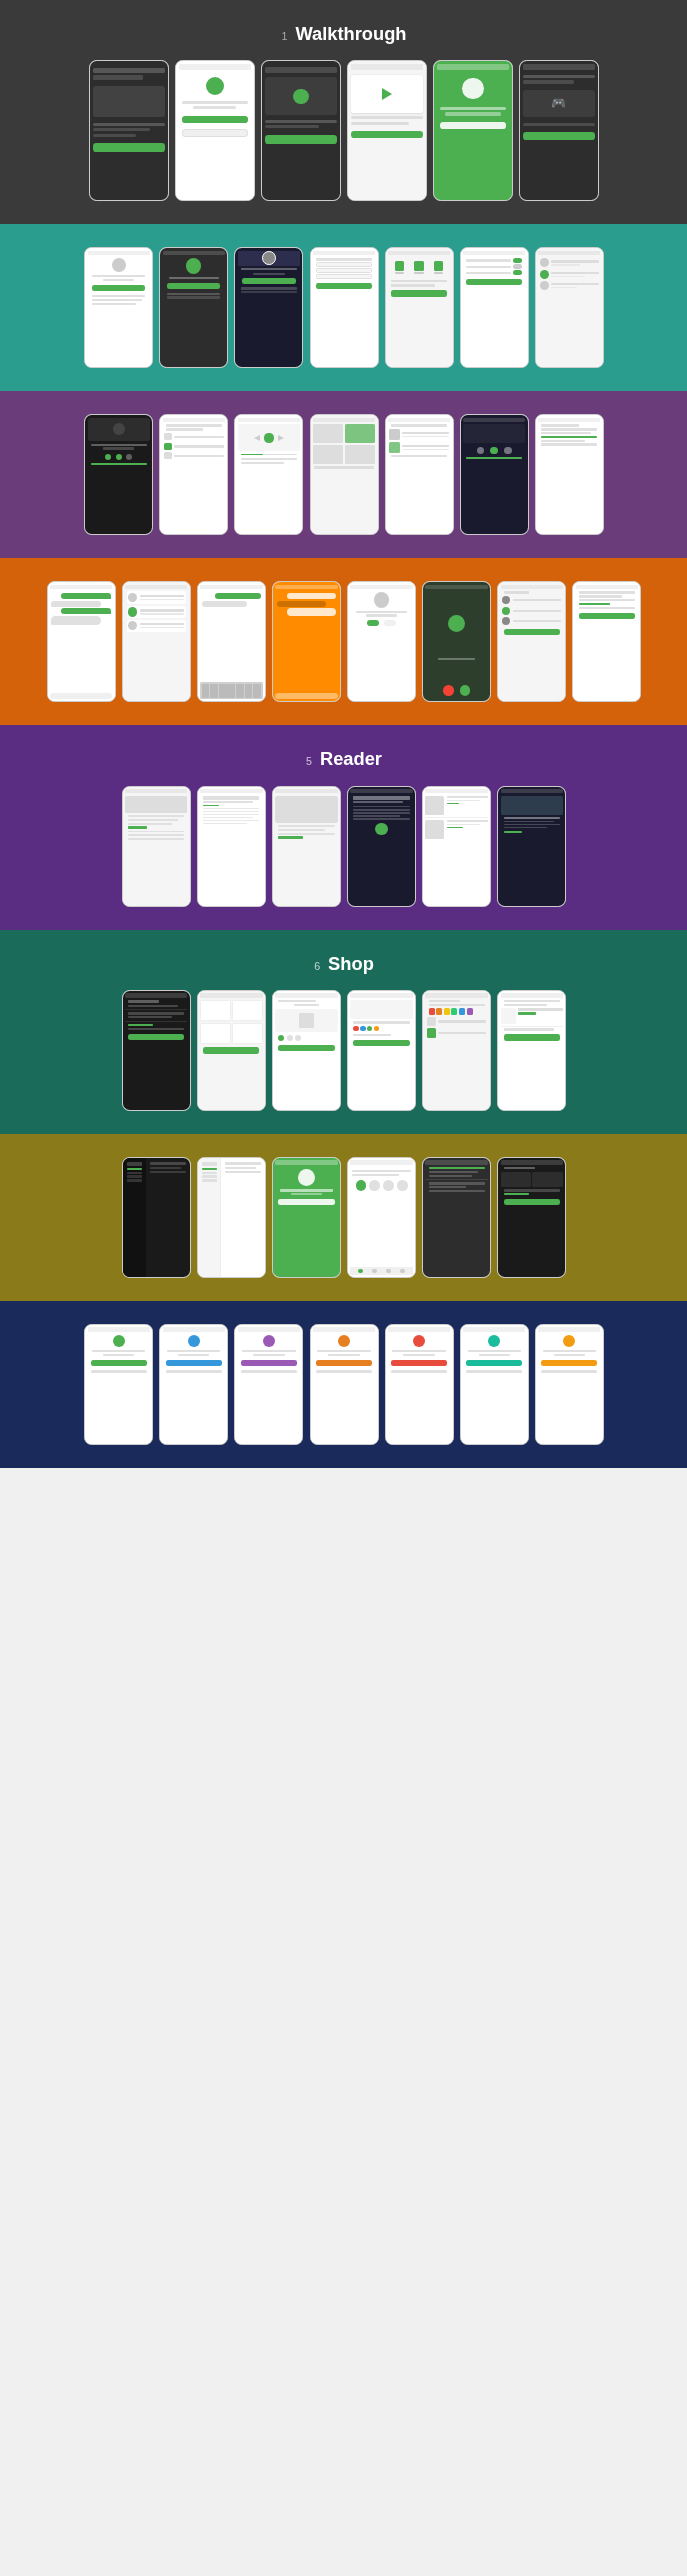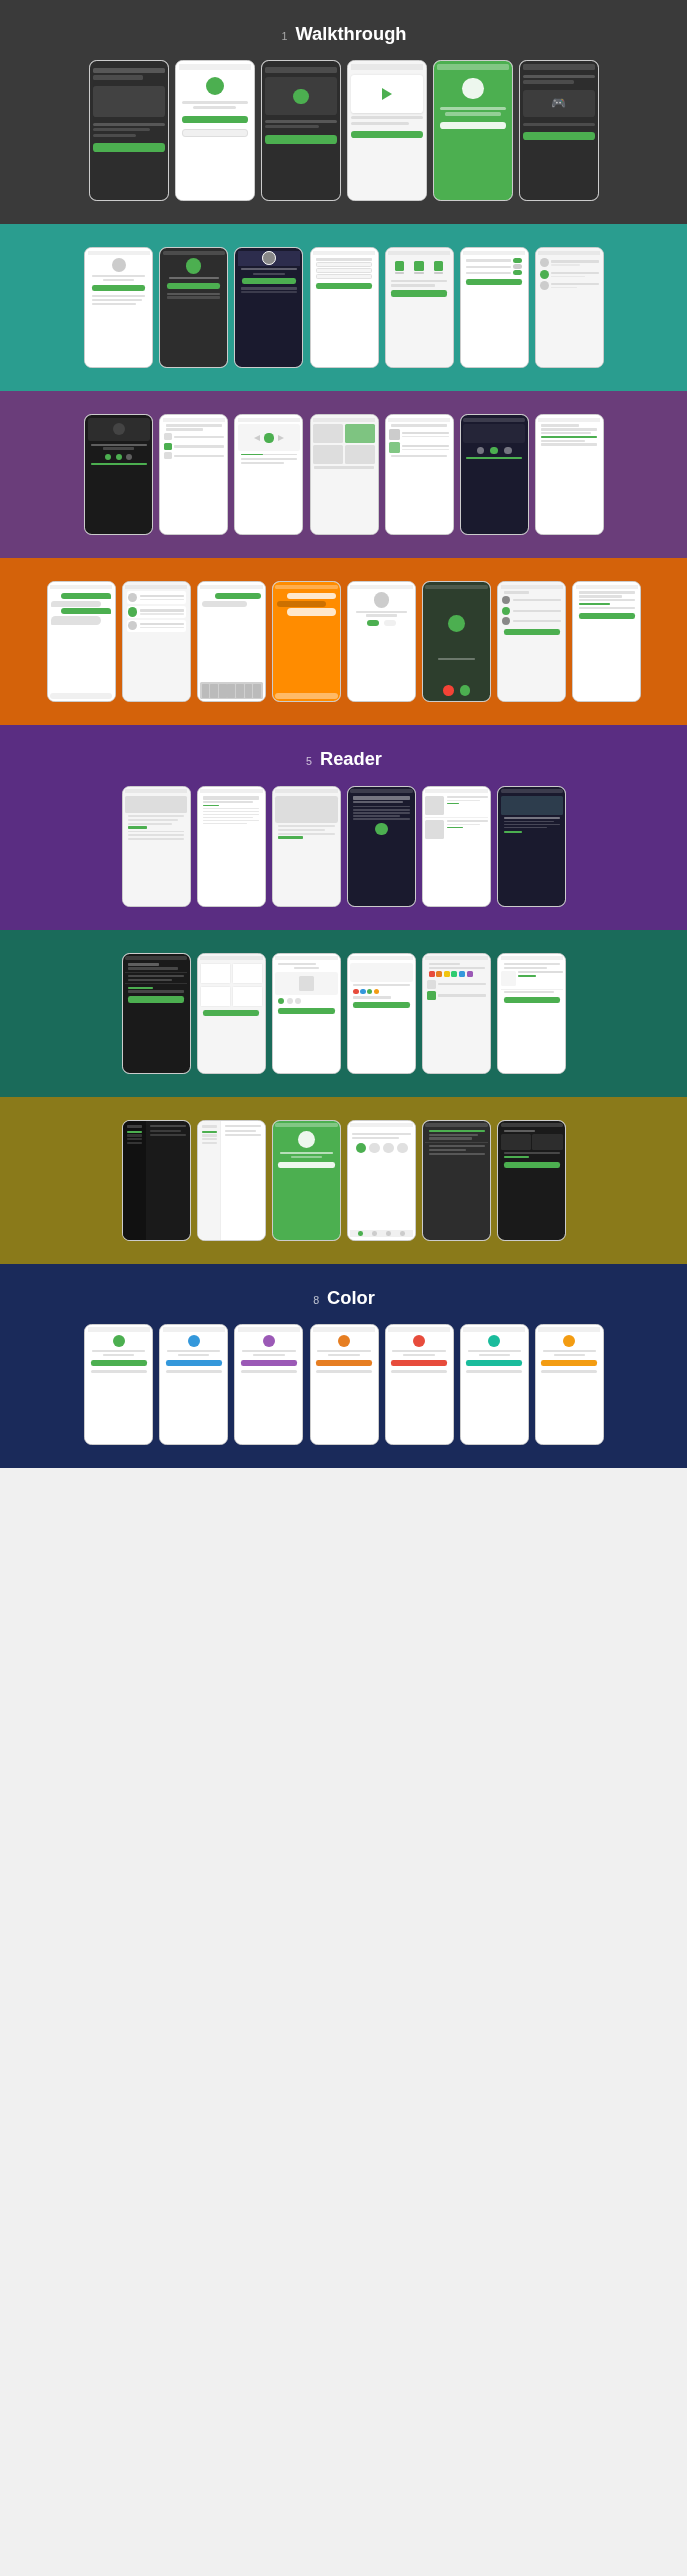--- a/index.html
+++ b/index.html
@@ -759,20 +759,26 @@
           <div style="height:1.5px; background:rgba(255,255,255,0.2); border-radius:0.8px; margin:1.5px 3.1px;"></div>
           <div style="height:1.5px; background:rgba(255,255,255,0.2); border-radius:0.8px; margin:1.5px 3.1px; width:70%;"></div>
           <div style="height:2.3px; background:#4CAF50; border-radius:0.8px; margin:2.3px 3.1px; width:30%;"></div>
         </div>
       </div>
     </div>
   </div>
 </div>
 
 <div class="section section-6">
+  <div class="section-header">
+    <div>
+      <span class="section-number">6</span>
+      <span class="section-title">Shop</span>
+    </div>
+  </div>
   <div class="phones-row">
 
     <div class="phone phone-sm">
       <div class="phone-inner">
         <div style="background:#1a1a1a; height:100%; padding:2.3px;">
           <div style="height:4.6px; background:rgba(255,255,255,0.15); margin-bottom:2.3px; border-radius:1.5px;"></div>
           <div style="height:3.1px; background:rgba(255,255,255,0.3); border-radius:0.8px; margin:1.5px 3.1px; width:50%;"></div>
           <div style="height:2.3px; background:rgba(255,255,255,0.2); border-radius:0.8px; margin:1.5px 3.1px; width:80%;"></div>
           <div style="height:0.8px; background:rgba(255,255,255,0.1); margin:2.3px 0;"></div>
           <div style="height:2.3px; background:rgba(255,255,255,0.2); border-radius:0.8px; margin:1.5px 3.1px;"></div>
@@ -989,26 +995,20 @@
           <div style="height:2.3px; background:rgba(255,255,255,0.2); border-radius:0.8px; margin:1.5px 3.1px;"></div>
           <div style="height:2.3px; background:#4CAF50; border-radius:0.8px; margin:1.5px 3.1px; width:40%;"></div>
           <div style="height:6.1px; background:#4CAF50; border-radius:2.3px; margin:3.8px 3.1px;"></div>
         </div>
       </div>
     </div>
   </div>
 </div>
 
 <div class="section section-8">
-  <div class="section-header">
-    <div>
-      <span class="section-number">8</span>
-      <span class="section-title">Color</span>
-    </div>
-  </div>
   <div class="phones-row">
 
     <div class="phone phone-sm">
       <div class="phone-inner">
         <div style="background:white; height:100%; padding:2.3px;">
           <div style="height:4.6px; background:#f0f0f0; margin-bottom:2.3px;"></div>
           <div style="width:12.2px; height:12.2px; border-radius:50%; background:#4CAF50; margin:3.1px auto;"></div>
           <div style="height:2.3px; background:#e0e0e0; border-radius:0.8px; margin:1.5px 4.6px;"></div>
           <div style="height:2.3px; background:#e0e0e0; border-radius:0.8px; margin:1.5px 7.6px; width:50%; margin-left:auto; margin-right:auto;"></div>
           <div style="height:6.1px; background:#4CAF50; border-radius:2.3px; margin:3.8px 3.1px;"></div>

